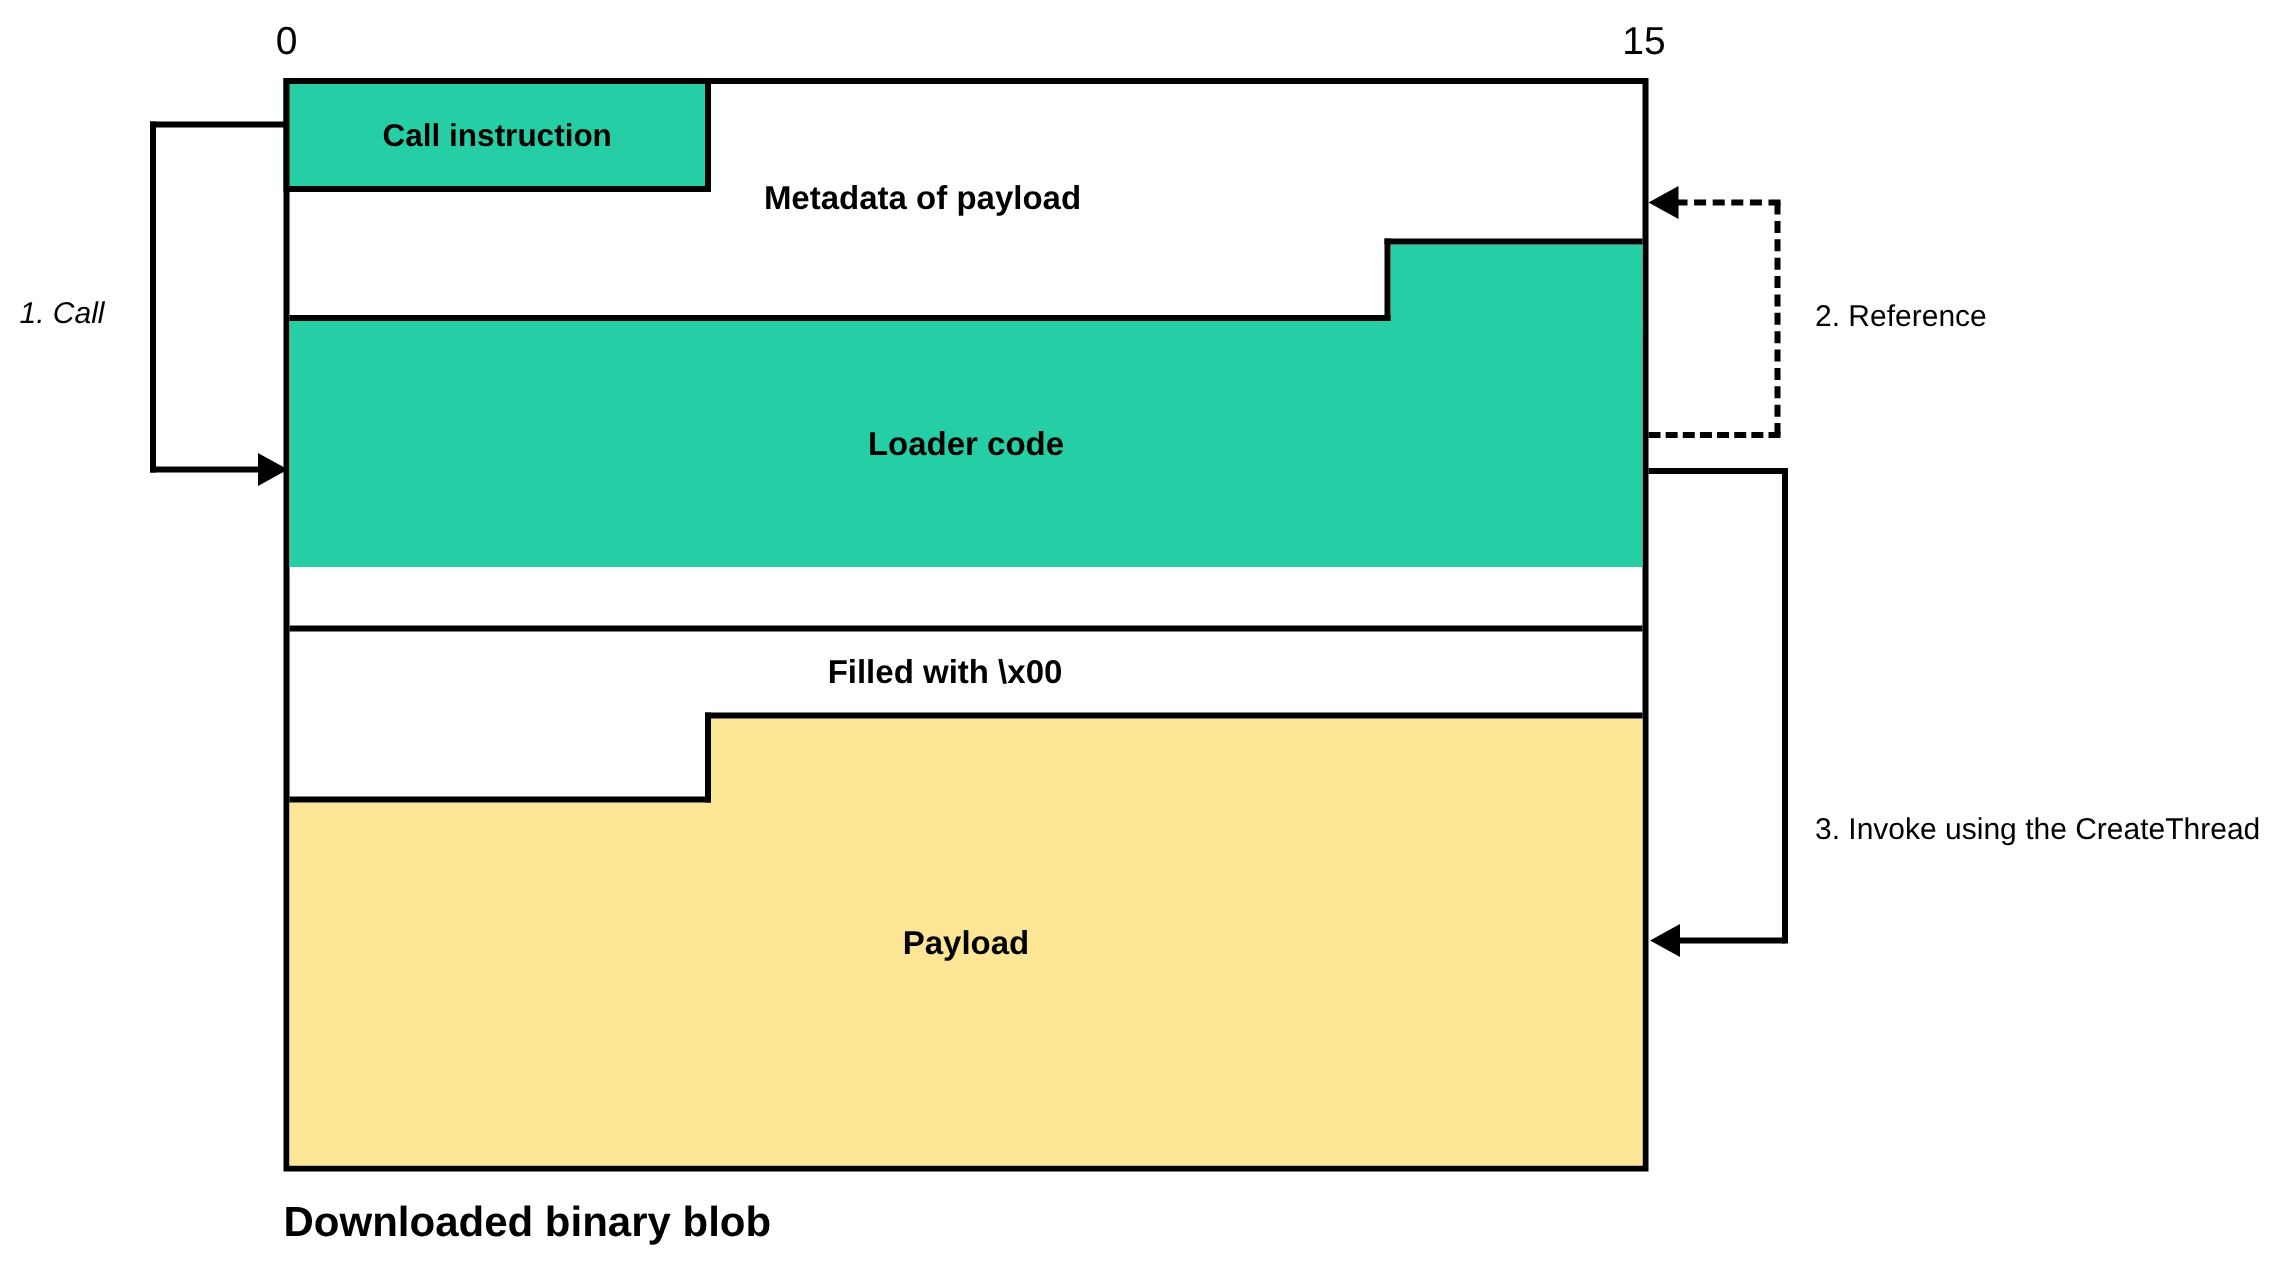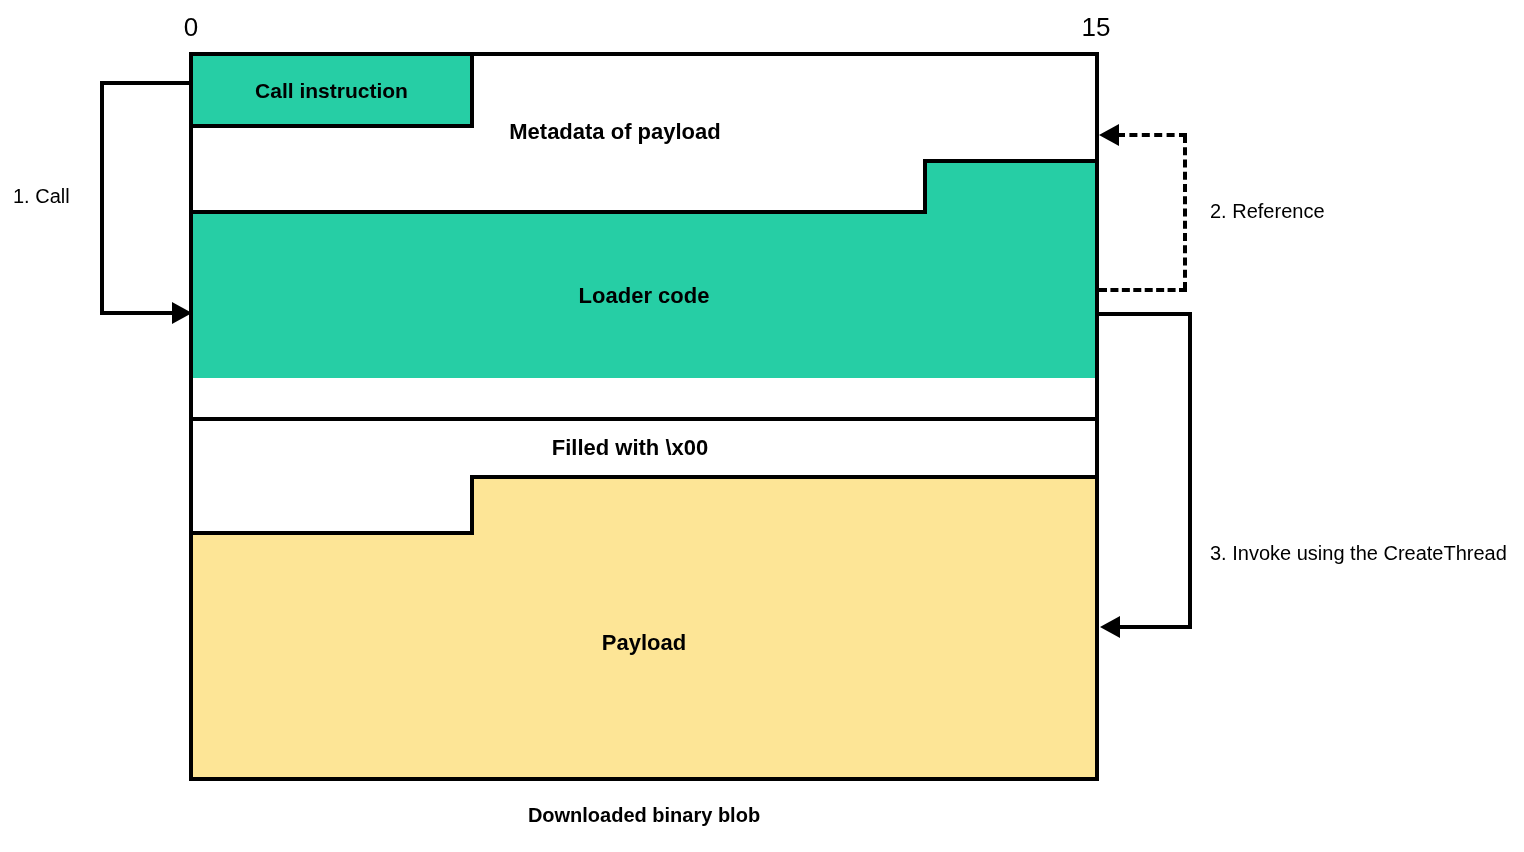--- a/index.html
+++ b/index.html
@@ -25,29 +25,29 @@
   .s-step-top{left:923px;top:159px;width:172px;height:4px;}
   .s-step-left{left:923px;top:159px;width:4px;height:55px;}
   .s-loader-bottom{left:193px;top:417px;width:902px;height:4px;}
   .s-filled-bottom{left:470px;top:475px;width:625px;height:4px;}
   .s-payload-step{left:470px;top:475px;width:4px;height:60px;}
   .s-payload-topleft{left:193px;top:531px;width:281px;height:4px;}
   
   .block-label{font-weight:bold;font-size:22px;line-height:1;white-space:nowrap;}
   .lbl-metadata{left:193px;top:112px;width:804px;height:40px;display:flex;align-items:center;justify-content:center;padding-left:40px;}
   .lbl-filled{left:179px;top:421px;width:902px;height:54px;display:flex;align-items:center;justify-content:center;}
-  .lbl-payload{left:193px;top:479px;width:902px;height:300px;display:flex;align-items:center;justify-content:center;margin-top:14px;}
+  .lbl-payload{left:193px;top:479px;width:902px;height:300px;display:flex;align-items:center;justify-content:center;}
   .tick{font-size:26px;line-height:1;text-align:center;}
   .tick-0{left:178px;top:14px;width:26px;}
   .tick-15{left:1078px;top:14px;width:36px;}
   .annot{font-size:20px;line-height:22px;white-space:nowrap;}
-  .a-call{left:13px;top:185px;}
+  .a-call{left:13px;top:198px;font-style:italic;}
   .a-reference{left:1210px;top:200px;}
   .a-invoke{left:1210px;top:542px;}
-  .caption{left:189px;top:800px;width:910px;text-align:center;font-weight:bold;font-size:20px;line-height:30px;}
+  .caption{left:189px;top:800px;width:910px;text-align:left;font-weight:bold;font-size:28px;line-height:30px;}
   
   .line{position:absolute;background:var(--border);}
   .a1-top{left:100px;top:81px;width:90px;height:4px;}
   .a1-vert{left:100px;top:81px;width:4px;height:234px;}
   .a1-bottom{left:100px;top:311px;width:74px;height:4px;}
   .head{position:absolute;width:0;height:0;}
   .head-right{border-top:11px solid transparent;border-bottom:11px solid transparent;border-left:20px solid var(--border);}
   .head-left{border-top:11px solid transparent;border-bottom:11px solid transparent;border-right:20px solid var(--border);}
   .a1-head{left:172px;top:302px;}
   .dash-h{position:absolute;height:0;border-top:4px dashed var(--border);}

